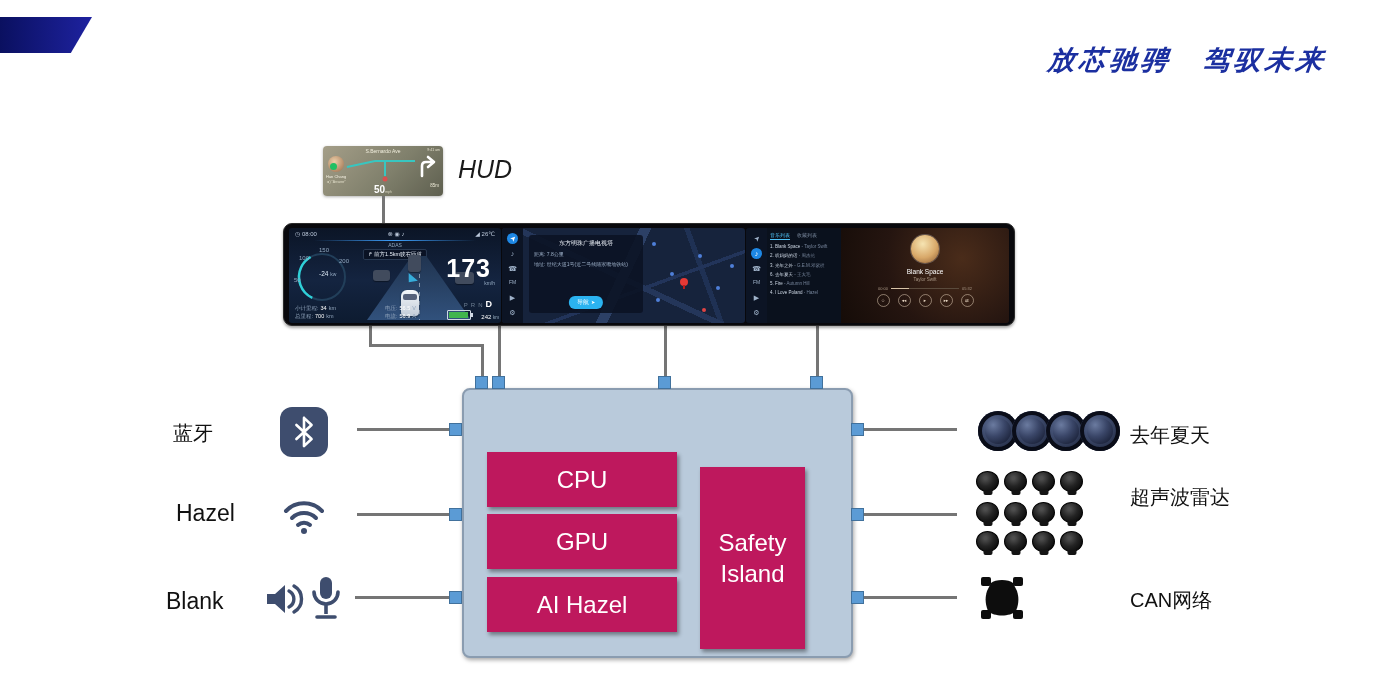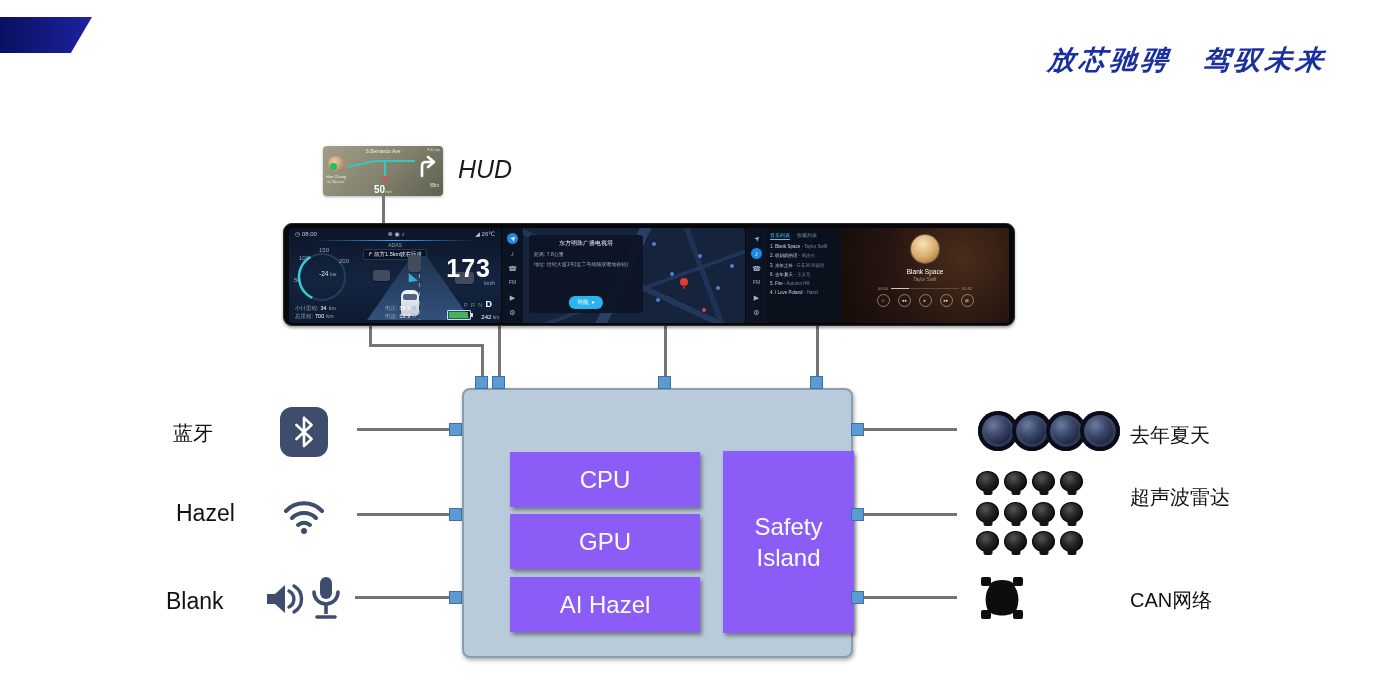--- a/index.html
+++ b/index.html
@@ -117,26 +117,26 @@
         font-size:4px;color:#a89684;}
   .pline{width:68px;height:1px;background:#5a4a3c;position:relative;}
   .pline::before{content:"";position:absolute;left:0;top:0;height:1px;width:18px;background:#d8c4a8;}
   .pctrl{position:absolute;top:66px;left:0;right:0;display:flex;justify-content:center;gap:8px;}
   .pbtn{width:11px;height:11px;border:1px solid rgba(222,202,178,.55);border-radius:50%;display:flex;
         align-items:center;justify-content:center;font-size:4.5px;color:#ead9c6;}
   
   .soc{position:absolute;left:462px;top:388px;width:391px;height:270px;background:#b9cadb;
        border:2px solid #8a9cb0;border-radius:8px;box-sizing:border-box;box-shadow:1px 2px 4px rgba(0,0,0,.35);}
   .soc-title{position:absolute;top:7px;left:0;right:0;text-align:center;font-size:30px;font-weight:bold;color:#000;}
-  .bbox{position:absolute;background:#8b5cf6;color:#fff;display:flex;align-items:center;justify-content:center;
-        font-size:24px;text-align:center;box-shadow:2px 3px 4px rgba(0,0,0,.4);margin-left:23px;}
+  .bbox{position:absolute;background:#be185d;color:#fff;display:flex;align-items:center;justify-content:center;
+        font-size:24px;text-align:center;box-shadow:2px 3px 4px rgba(0,0,0,.4);}
   .cpu{left:23px;top:62px;width:190px;height:55px;}
   .gpu{left:23px;top:124px;width:190px;height:55px;text-align:right;}
   .ai {left:23px;top:187px;width:190px;height:55px;}
-  .safety{left:236px;top:61px;width:131px;height:182px;padding:12px 18px;box-sizing:border-box;line-height:1.3;}
+  .safety{left:236px;top:77px;width:105px;height:182px;padding:12px 18px;box-sizing:border-box;line-height:1.3;}
   
   .plabel{position:absolute;font-size:20px;color:#111;}
   .bt-ic{position:absolute;left:280px;top:407px;width:48px;height:50px;border-radius:12px;background:#3e4d6e;
          display:flex;align-items:center;justify-content:center;}
   .cam{position:absolute;top:411px;width:40px;height:40px;border-radius:50%;
        background:radial-gradient(circle at 38% 35%,#6b7ba0 0%,#3a4668 32%,#1a2138 62%,#0a0d18 100%);
        box-shadow:inset 0 0 0 4px rgba(6,9,18,.92),inset 0 0 0 7px rgba(75,90,125,.4);}
   .sensor{position:absolute;width:23px;height:21px;border-radius:50%;border:1px solid #000;box-sizing:border-box;
        background:radial-gradient(circle at 40% 32%,#4d4d4d 8%,#242424 45%,#0b0b0b 82%);}
   .sensor::after{content:"";position:absolute;bottom:-4px;left:50%;transform:translateX(-50%);

